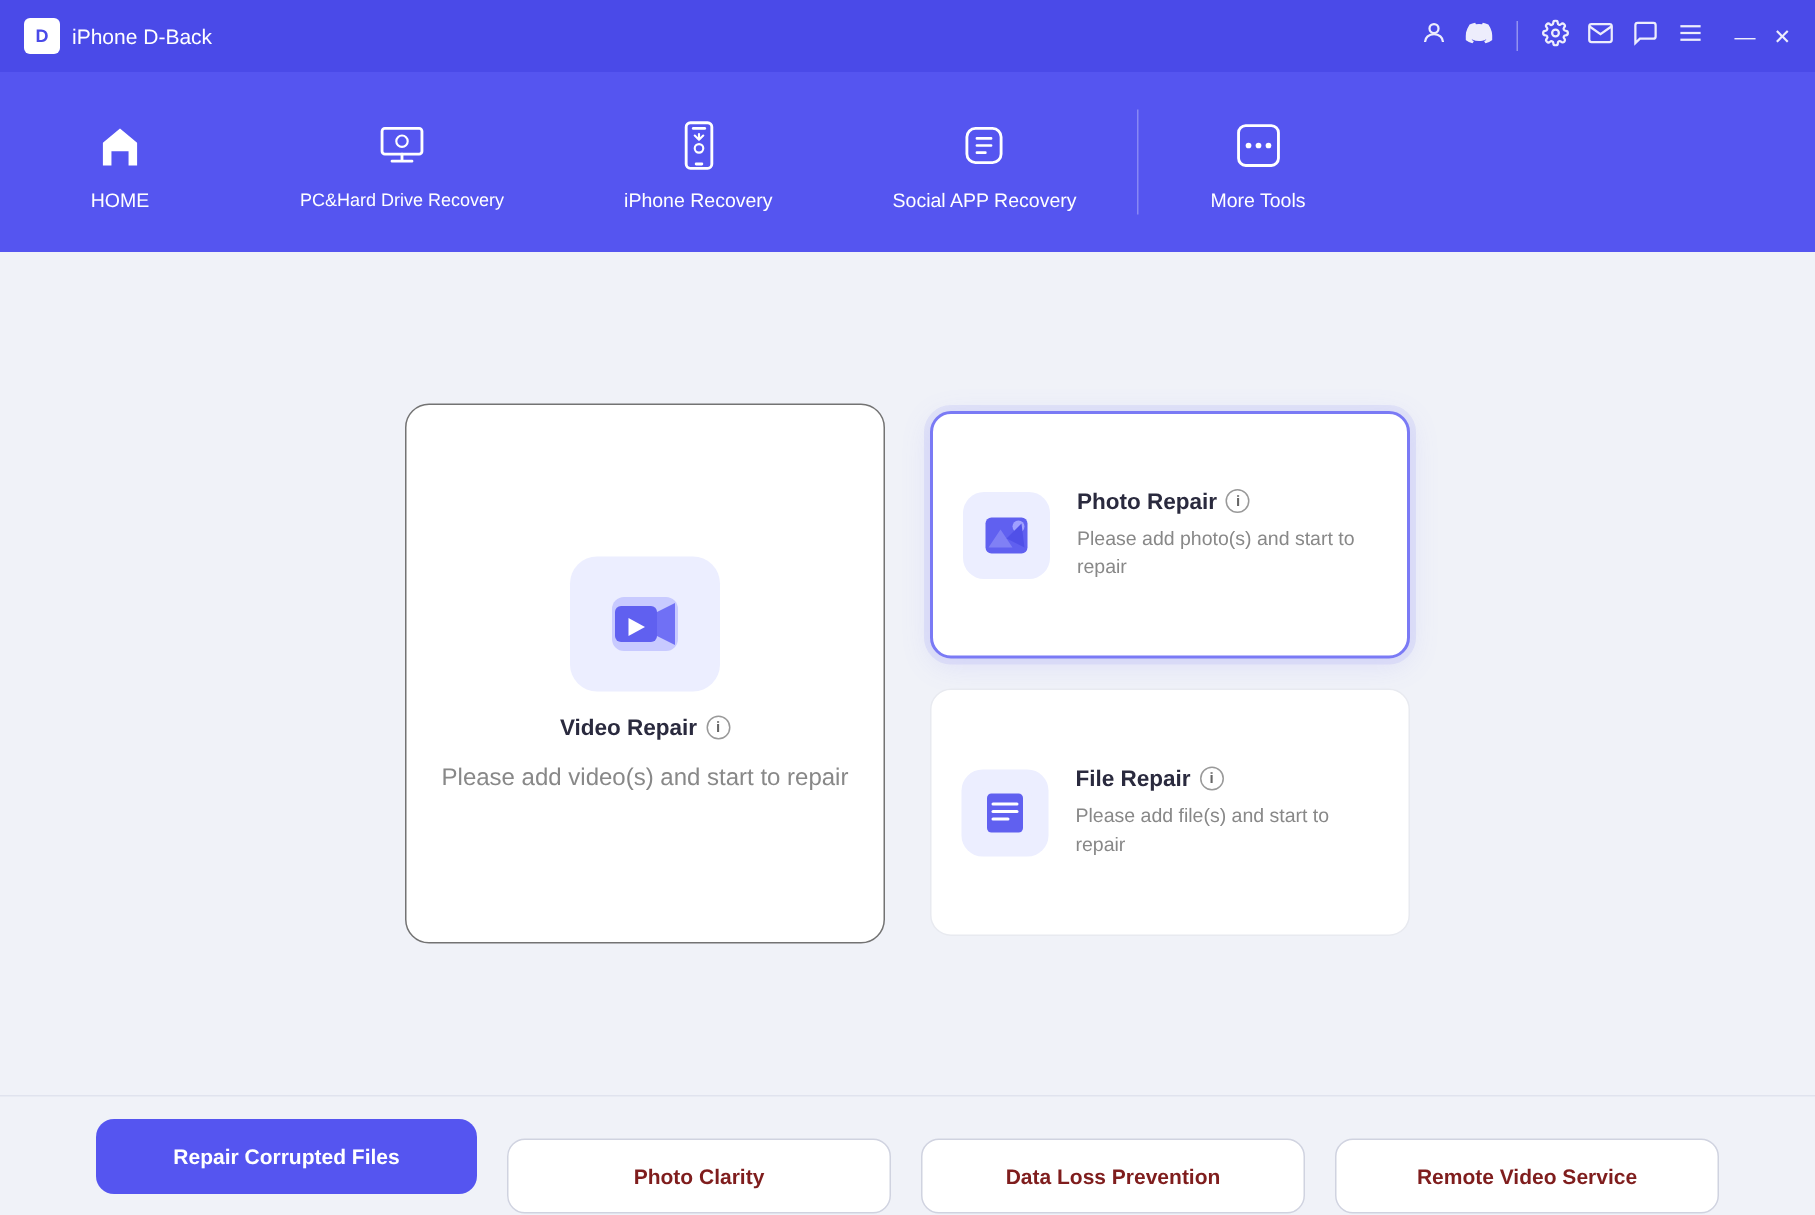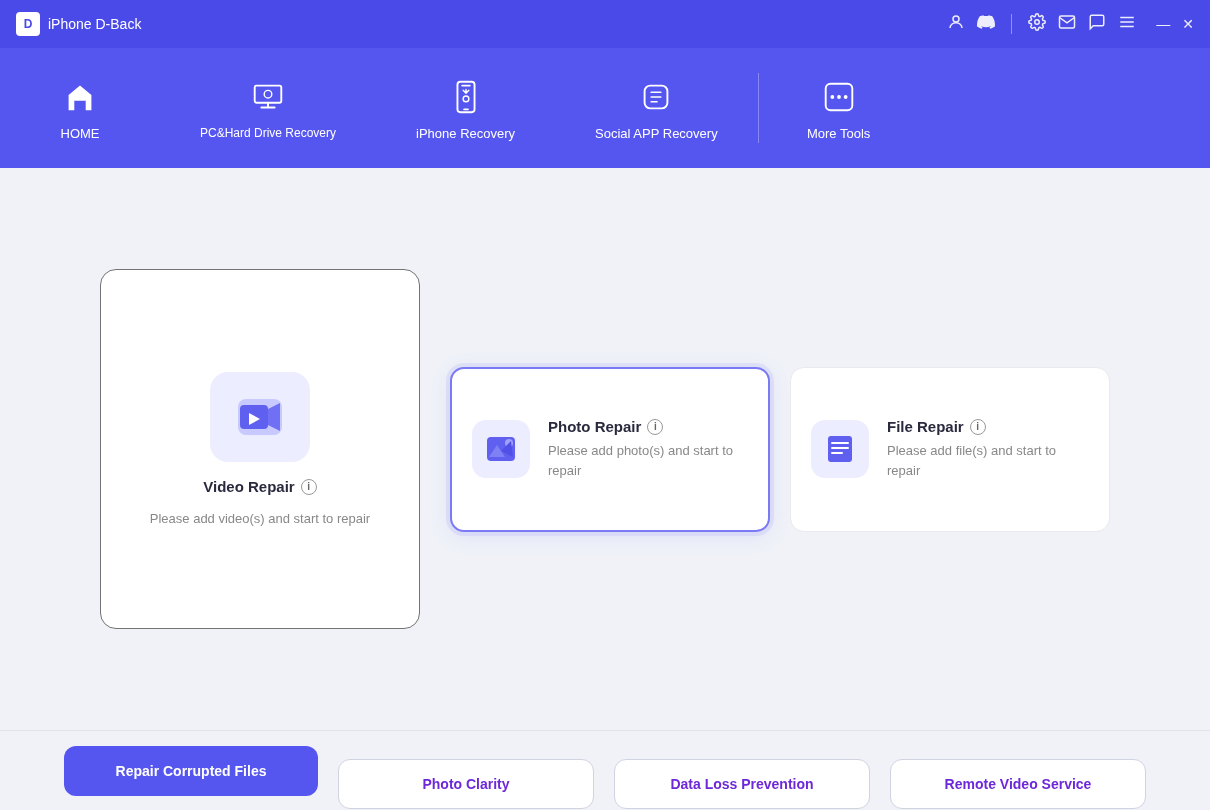--- a/index.html
+++ b/index.html
@@ -166,28 +166,28 @@
       border-radius: 50%;
       display: inline-flex;
       align-items: center;
       justify-content: center;
       font-size: 10px;
       color: #666;
       font-style: normal;
       cursor: pointer;
     }
     .card-desc {
-      font-size: 13px;
+      font-size: 16px;
       color: #888;
       text-align: center;
     }
 
     .cards-right {
       display: flex;
-      flex-direction: row;
+      flex-direction: column;
       gap: 20px;
       flex-shrink: 0;
       justify-content: space-between;
     }
     .card-small {
       background: white;
       border-radius: 14px;
       width: 320px;
       height: 165px;
       display: flex;
@@ -250,21 +250,21 @@
       flex: 1;
       max-width: 260px;
     }
     .bottom-btn.primary {
       background: #5555f0;
       color: white;
       border: none;
     }
     .bottom-btn.secondary {
       background: white;
-      color: #6d28d9;
+      color: #7f1d1d;
       border: 1.5px solid #d0d3e0;
       margin-top: 27px;
     }
   </style>
 </head>
 <body>
 
 <div class="title-bar">
   <div class="title-bar-left">
     <div class="app-logo">

